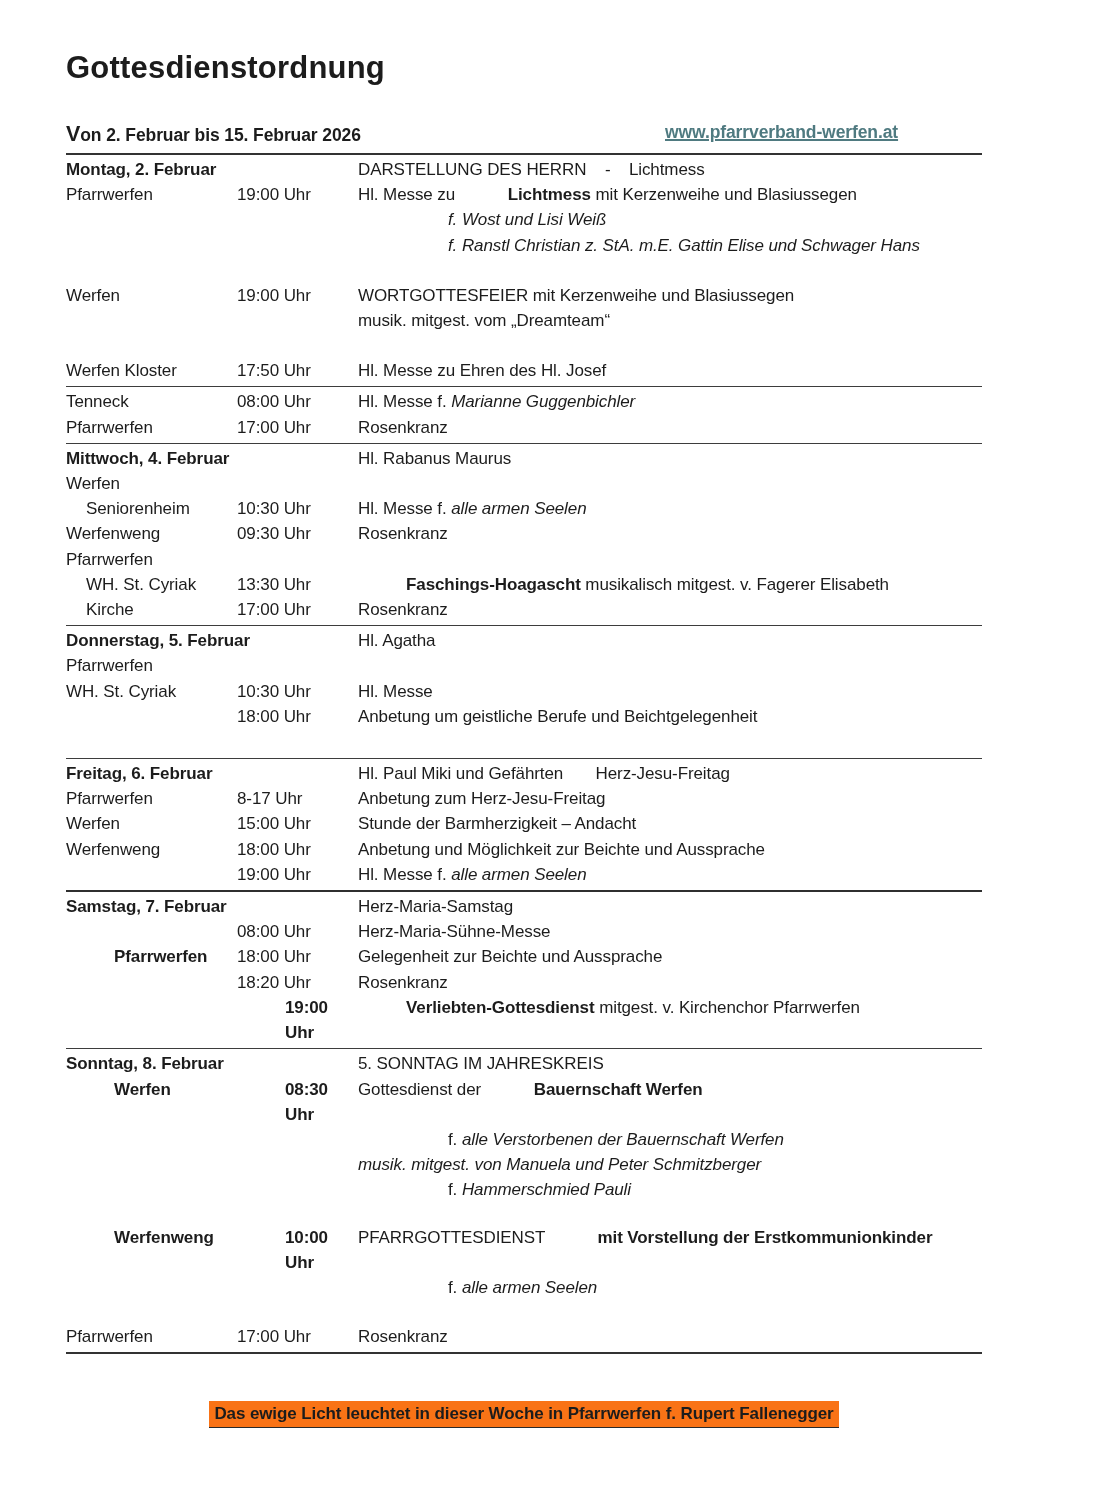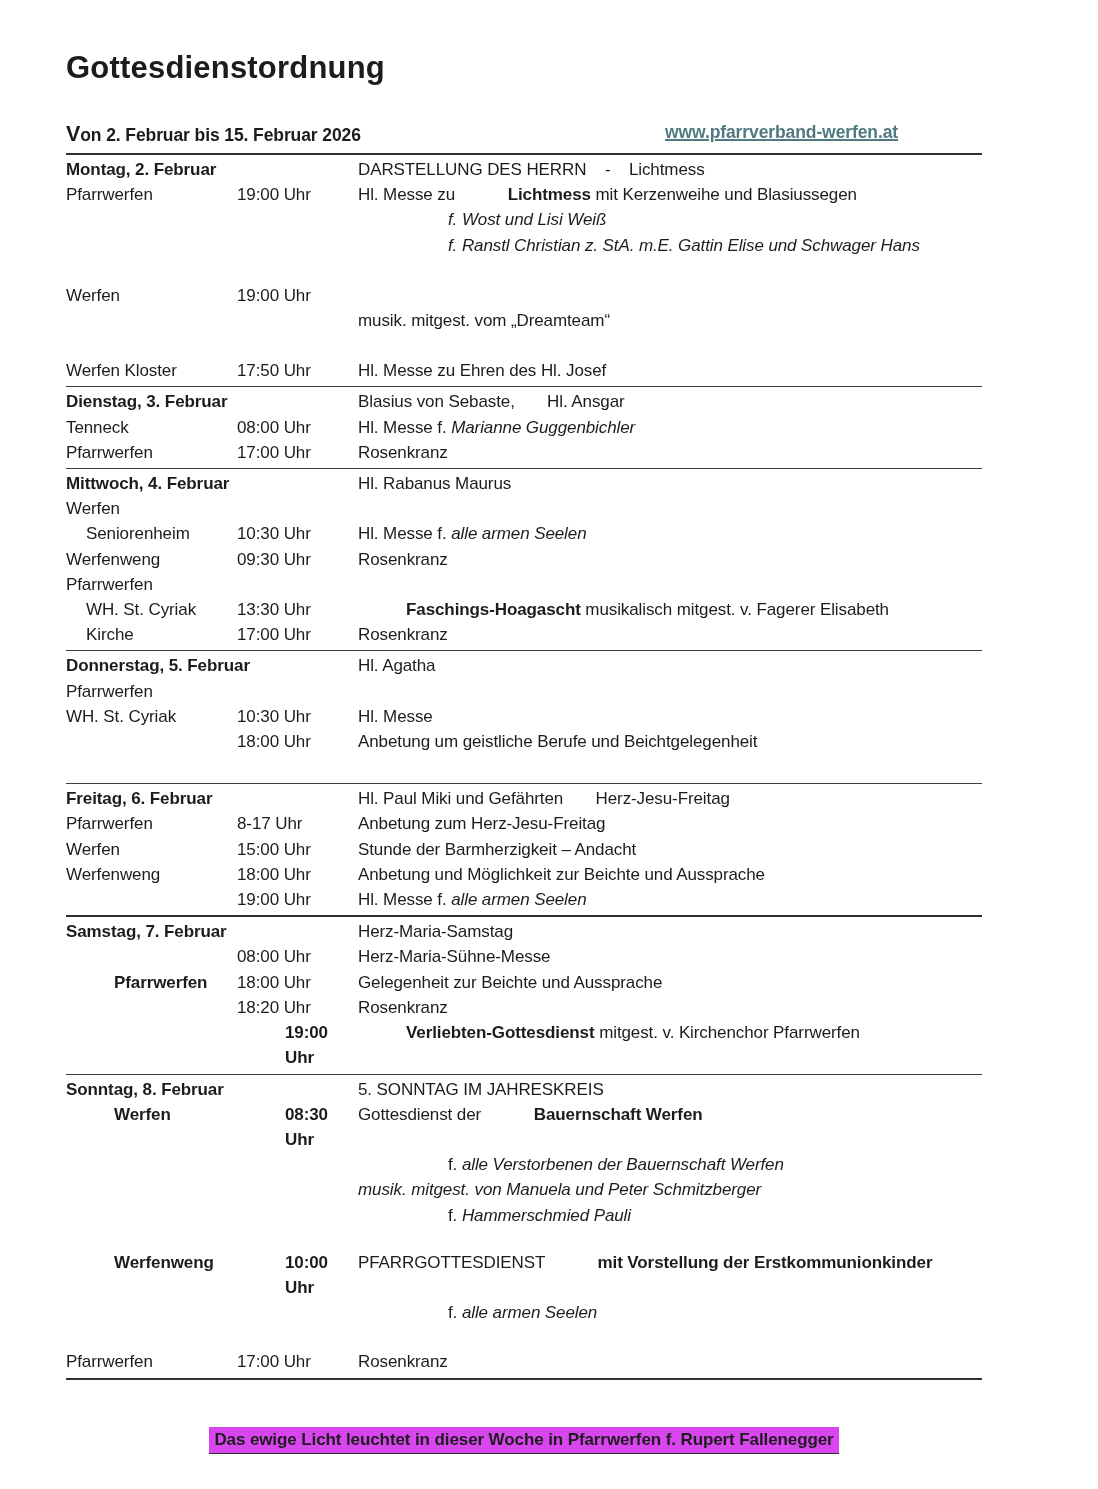--- a/index.html
+++ b/index.html
@@ -32,21 +32,21 @@
   .cell-loc { white-space:pre-wrap; }
   .cell-loc.indent { padding-left:20px; }
   .cell-time { white-space:pre-wrap; }
   .cell-desc { padding-left:33px; white-space:pre-wrap; }
   .cell-desc.indent2 { padding-left:123px; }
   .b { font-weight:bold;padding-left:48px; }
   .i { font-style:italic; }
   .spacer { width:100%; }
   .footer-wrap { margin-top:47px; text-align:center; }
   .notice {
-    display:inline-block; font-weight:bold; background:#d946ef;
+    display:inline-block; font-weight:bold; background:#f97316;
     border-bottom:1.8px solid #2a2a2a; padding:1px 5px 1px 5px; line-height:24px;
   }
 </style>
 </head>
 <body>
 
 <div class="page">
 
   <h1>Gottesdienstordnung</h1>
 
@@ -76,41 +76,38 @@
 
   <div class="row">
     <div class="cell-loc"></div>
     <div class="cell-time"></div>
     <div class="cell-desc indent2"><span class="i">f. </span><span class="i">Ranstl Christian z. StA. m.E. Gattin Elise und Schwager Hans</span></div>
   </div>
 <div class="spacer" style="height: 25px;"></div>
   <div class="row">
     <div class="cell-loc">Werfen</div>
     <div class="cell-time">19:00 Uhr</div>
+    <div class="cell-desc"><span>WORTGOTTESFEIER mit Kerzenweihe und Blasiussegen</span></div>
   </div>
 
   <div class="row">
     <div class="cell-loc"></div>
     <div class="cell-time"></div>
     <div class="cell-desc"><span>musik. mitgest. vom „Dreamteam“</span></div>
   </div>
 <div class="spacer" style="height: 25px;"></div>
   <div class="row">
     <div class="cell-loc">Werfen Kloster</div>
     <div class="cell-time">17:50 Uhr</div>
     <div class="cell-desc"><span>Hl. Messe zu Ehren des Hl. Josef</span></div>
   </div>
 </div>
   </section>
 
   <section class="day">
-    <div class="day-head">
-      <div class="day-date">Dienstag, 3. Februar</div>
-      <div class="day-feast">Blasius von Sebaste,       Hl. Ansgar</div>
-    </div>
     <div class="day-rows">
   <div class="row">
     <div class="cell-loc">Tenneck</div>
     <div class="cell-time">08:00 Uhr</div>
     <div class="cell-desc"><span>Hl. Messe f. </span><span class="i">Marianne Guggenbichler</span></div>
   </div>
 
   <div class="row">
     <div class="cell-loc">Pfarrwerfen</div>
     <div class="cell-time">17:00 Uhr</div>

